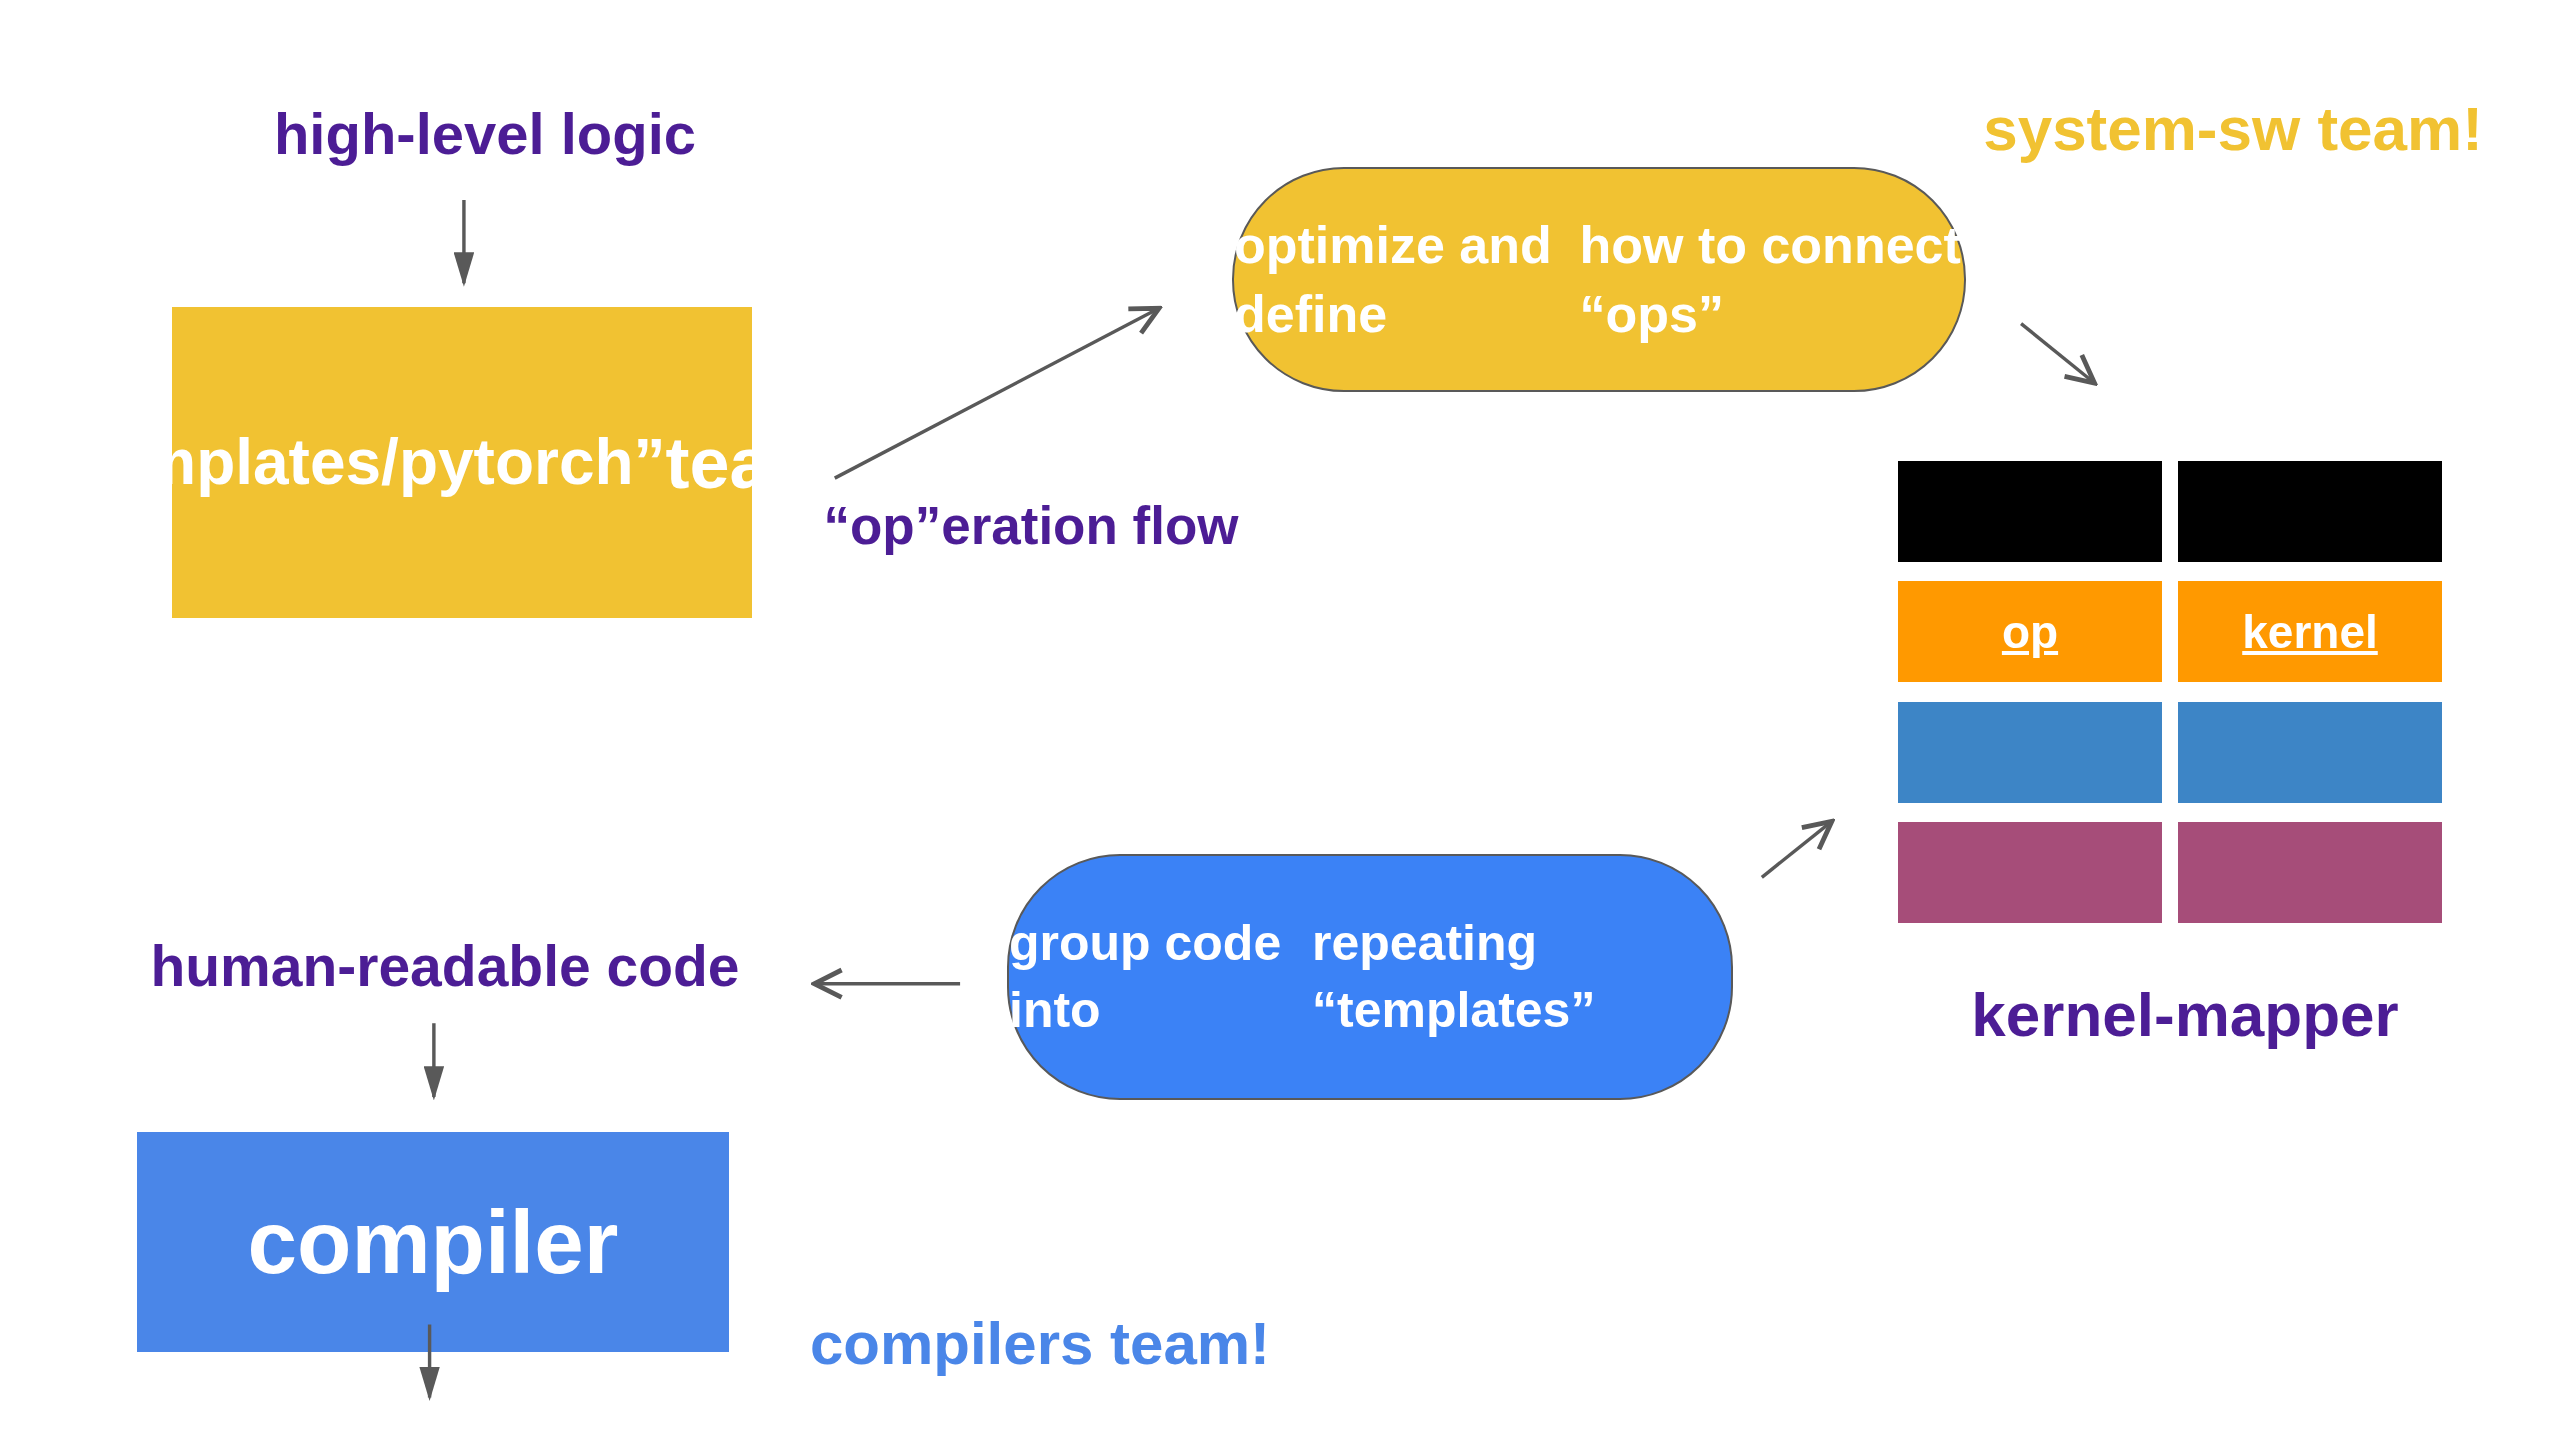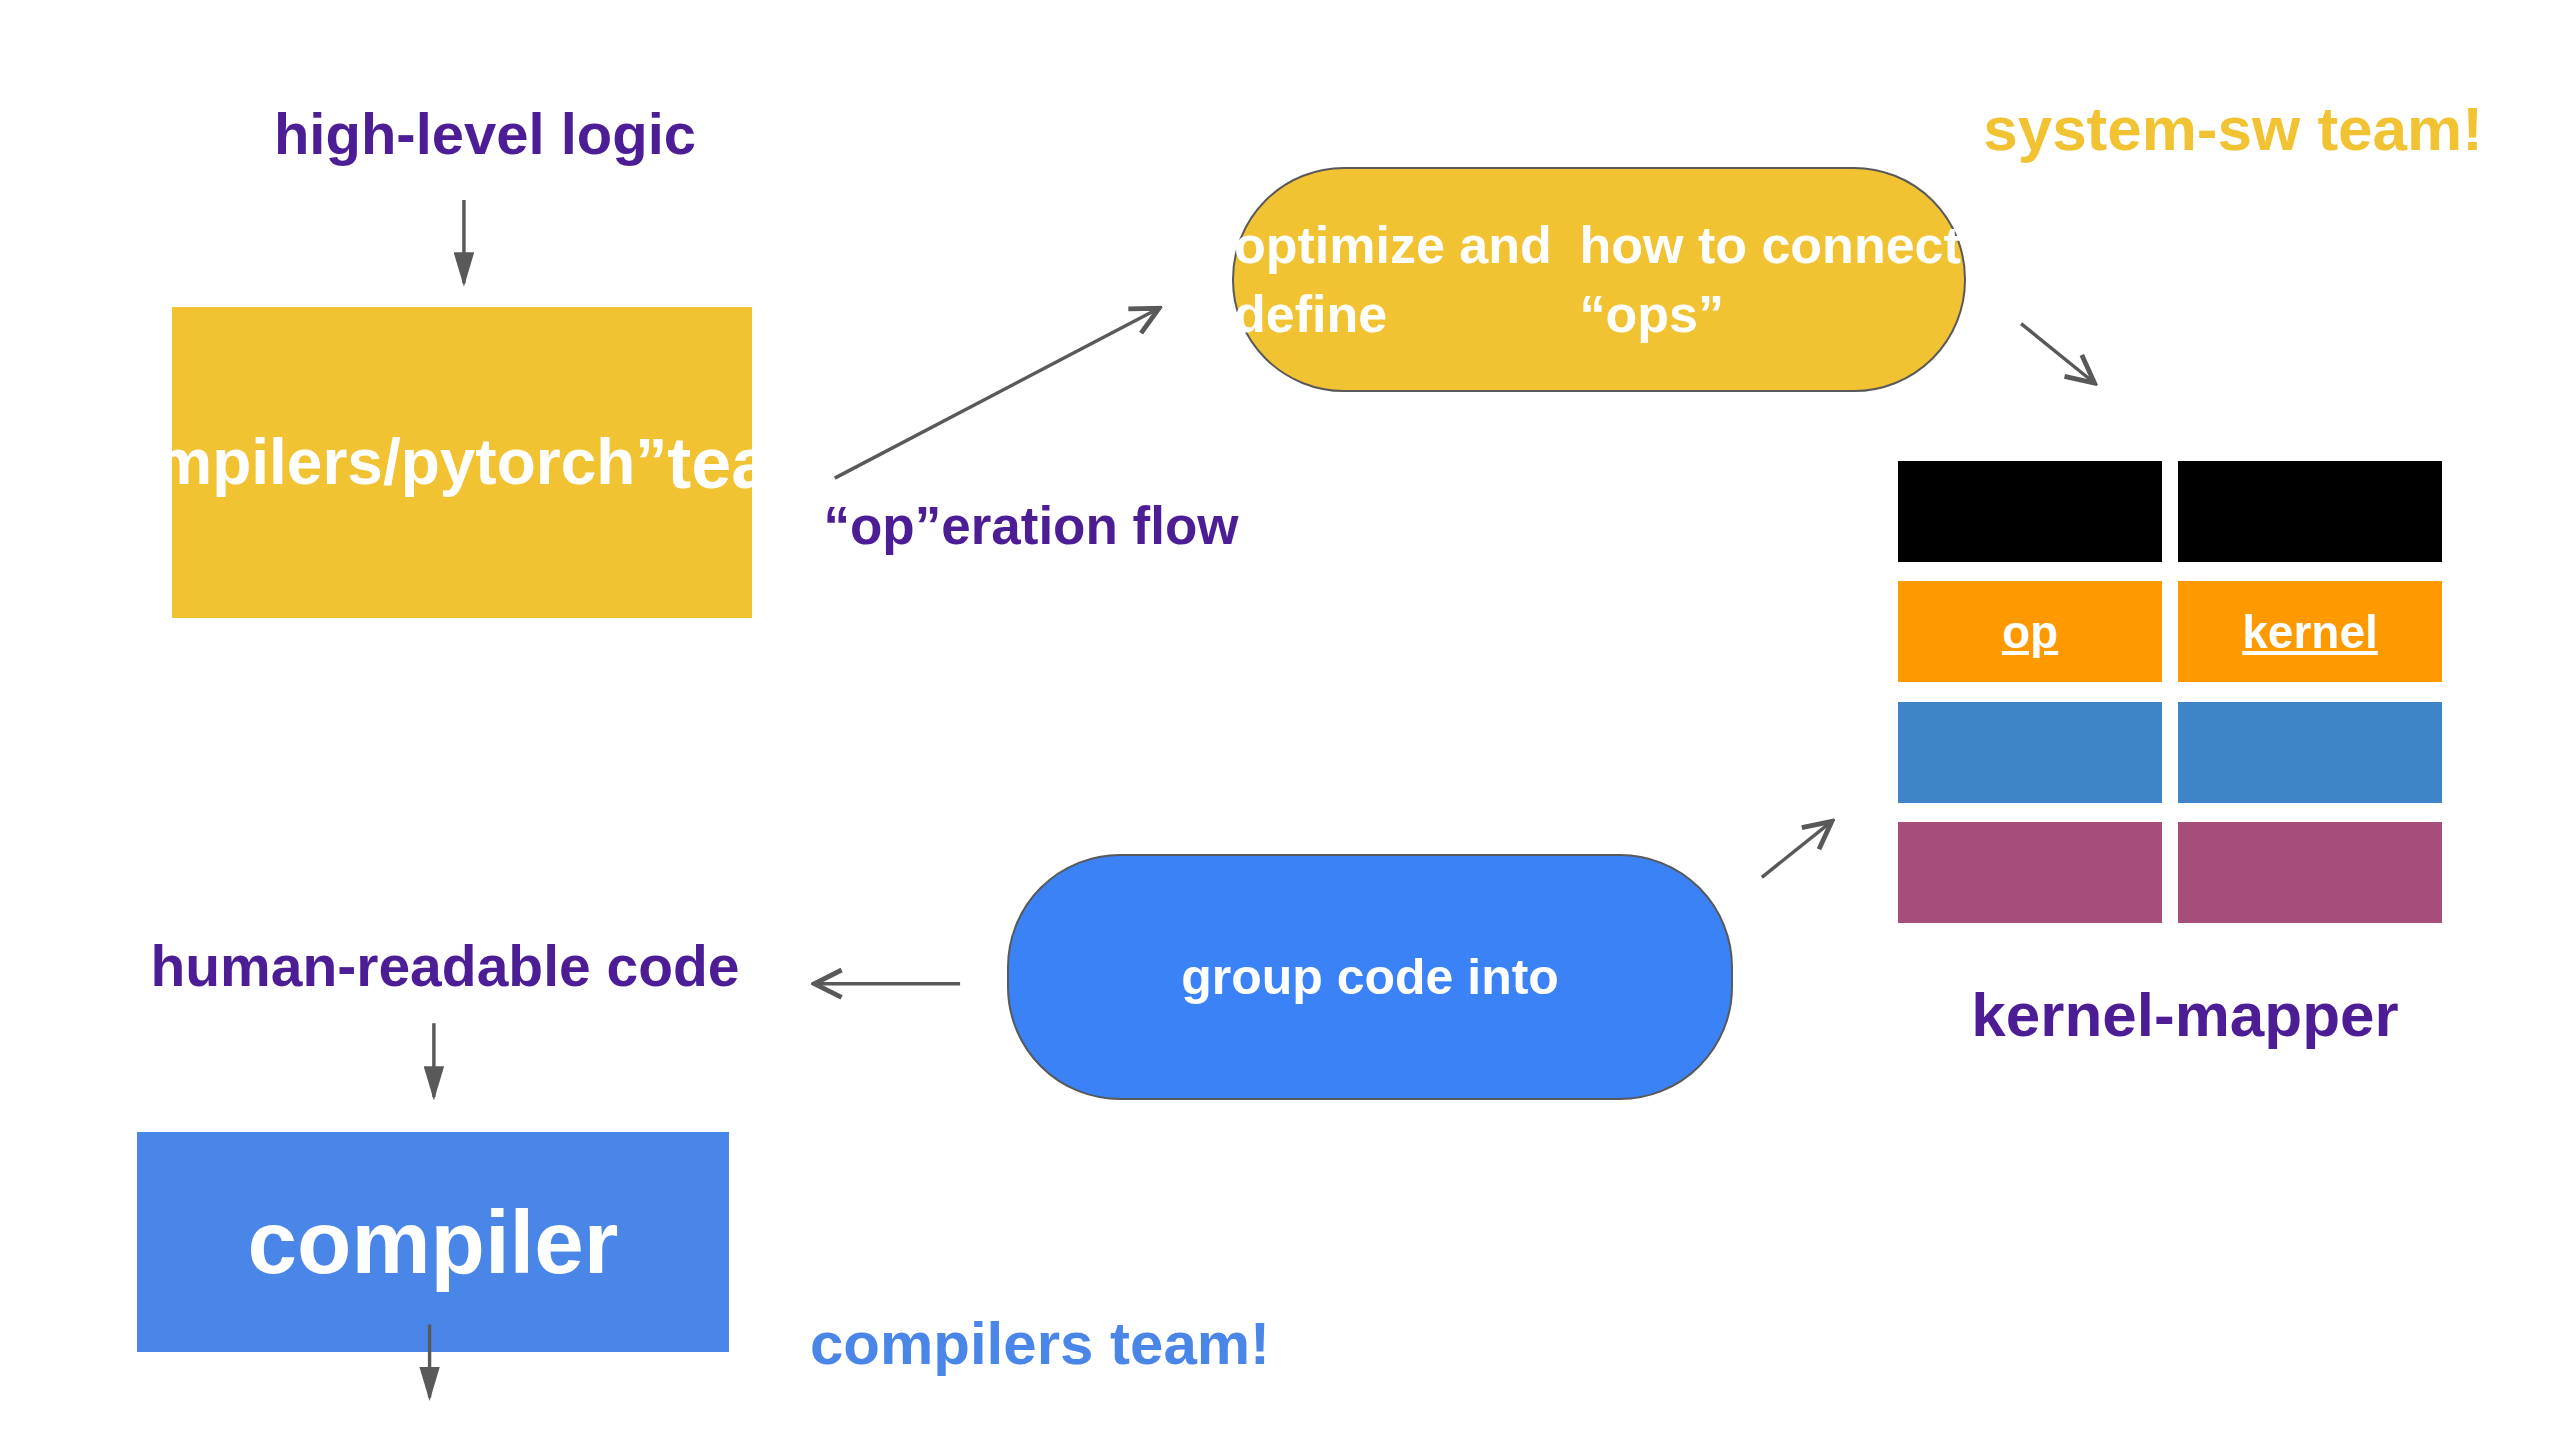--- a/index.html
+++ b/index.html
@@ -80,32 +80,33 @@
 
   <div class="abs ctr lbl" id="lbl-human-read">human-readable code</div>
 
   <div class="abs ctr lbl" id="lbl-kernel-mapper">kernel-mapper</div>
 
   <div class="abs ctr" id="lbl-system-sw">system-sw team!</div>
 
   <div class="abs ctr" id="lbl-compilers">compilers team!</div>
 
   <div class="abs node" id="benchmarks-box">
-    <div class="ln">“compilers/</div>
+    <div class="ln">“templates/</div>
     <div class="ln">pytorch”</div>
     <div class="ln big">teams</div>
   </div>
 
   <div class="abs node" id="optimize-pill">
     <div class="ln">optimize and define</div>
     <div class="ln">how to connect “ops”</div>
   </div>
 
   <div class="abs node" id="group-pill">
     <div class="ln">group code into</div>
+    <div class="ln">repeating “templates”</div>
   </div>
 
   <div class="abs node" id="compiler-box">
     <div class="ln">compiler</div>
   </div>
 
   <div class="abs" id="km-grid">
     <div class="km-cell r0 c0" style="background: rgb(0, 0, 0);"></div>
     <div class="km-cell r0 c1" style="background: rgb(0, 0, 0);"></div>
     <div class="km-cell r1 c0" style="background: rgb(255, 153, 0);">op</div>

